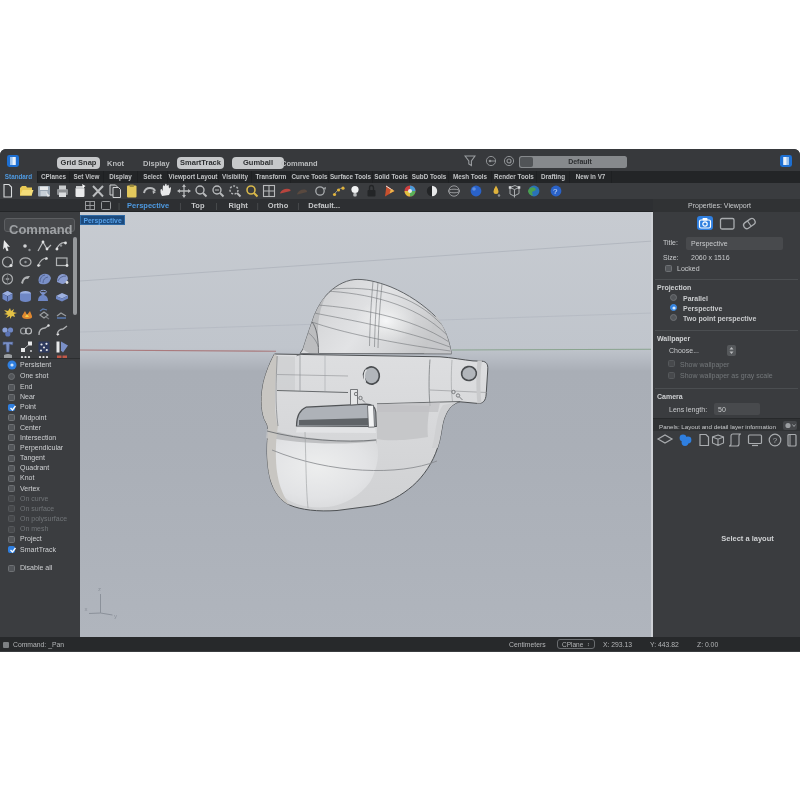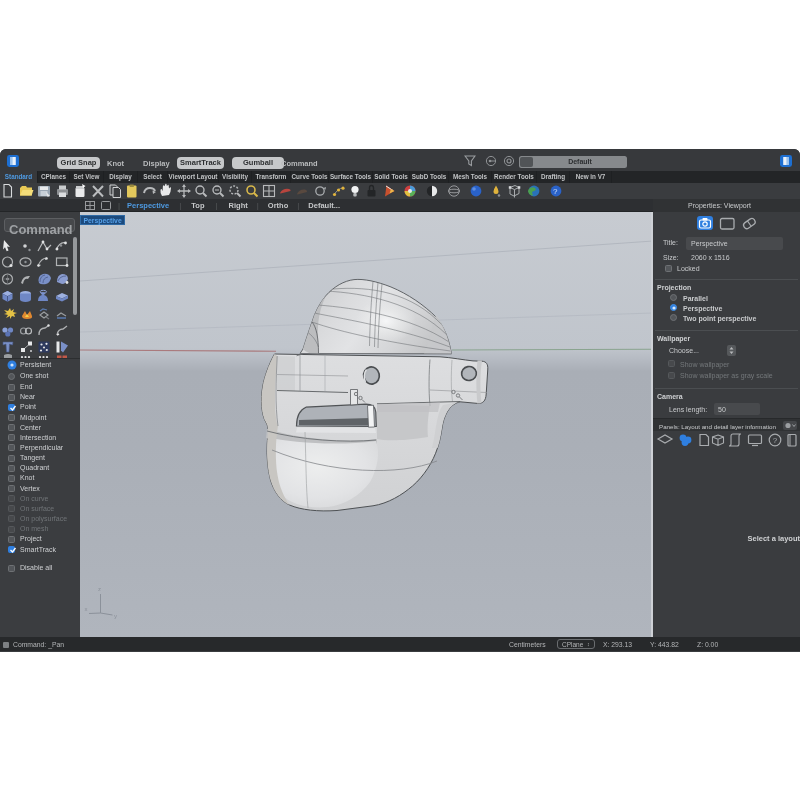--- a/index.html
+++ b/index.html
@@ -635,21 +635,21 @@
       <path d="M44,2.5 h6 l2.5,2.5 v8.5 h-8.5 z" fill="none" stroke="#a9acaf" stroke-width="1.2"></path>
       <path d="M62,3 l5.5,2 v6 l-5.5,2.5 l-5.5,-2.5 v-6 z M56.5,5 l5.5,2.2 l5.5,-2.2 M62,7.2 v6.3" fill="none" stroke="#a9acaf" stroke-width="1.1"></path>
       <path d="M75,4 q0,-2 2,-2 h8 q-2,0 -2,2 v8 q0,2 -2,2 h-8 q2,0 2,-2 z" fill="none" stroke="#a9acaf" stroke-width="1.1"></path>
       <rect x="92.5" y="3" width="13" height="8.5" rx="1" fill="none" stroke="#a9acaf" stroke-width="1.2"></rect>
         <path d="M96,13.5 h6" stroke="#a9acaf" stroke-width="1.2"></path>
       <circle cx="119" cy="8" r="5.8" fill="none" stroke="#a9acaf" stroke-width="1.2"></circle>
         <text x="116.8" y="10.8" font-size="8" fill="#a9acaf" font-family="Liberation Sans">?</text>
       <rect x="132" y="2.5" width="8" height="11.5" rx="1" fill="none" stroke="#a9acaf" stroke-width="1.2"></rect>
         <path d="M134,2.5 v11.5" stroke="#a9acaf" stroke-width="1"></path>
     </svg>
-    <div class="abs" style="left:0;top:322px;width:147px;text-align:right;font-size:7.5px;font-weight:bold;color:#cfd1d3;padding-left:42px;">Select a layout</div>
+    <div class="abs" style="left:0;top:322px;width:147px;text-align:center;font-size:7.5px;font-weight:bold;color:#cfd1d3;padding-left:42px;">Select a layout</div>
   </div>
 
   <div class="abs" style="left:0;top:488px;width:800px;height:14px;background:#27292b;">
     <div class="abs" style="left:3px;top:4.5px;width:6px;height:6px;background:#7d8083;border-radius:1px;"></div>
     <div class="abs" style="left:13px;top:4px;font-size:6.8px;color:#b3b5b7;">Command: _Pan</div>
     <div class="abs" style="left:509px;top:4px;font-size:6.8px;color:#b3b5b7;">Centimeters</div>
     <div class="abs" style="left:557px;top:2px;width:38px;height:10px;border:1px solid #6a6d70;border-radius:3px;">
       <div class="abs" style="left:4px;top:1px;font-size:6.5px;color:#b3b5b7;">CPlane</div>
       <div class="abs" style="left:29px;top:0.5px;font-size:5.5px;color:#b3b5b7;">↕</div>
     </div>

